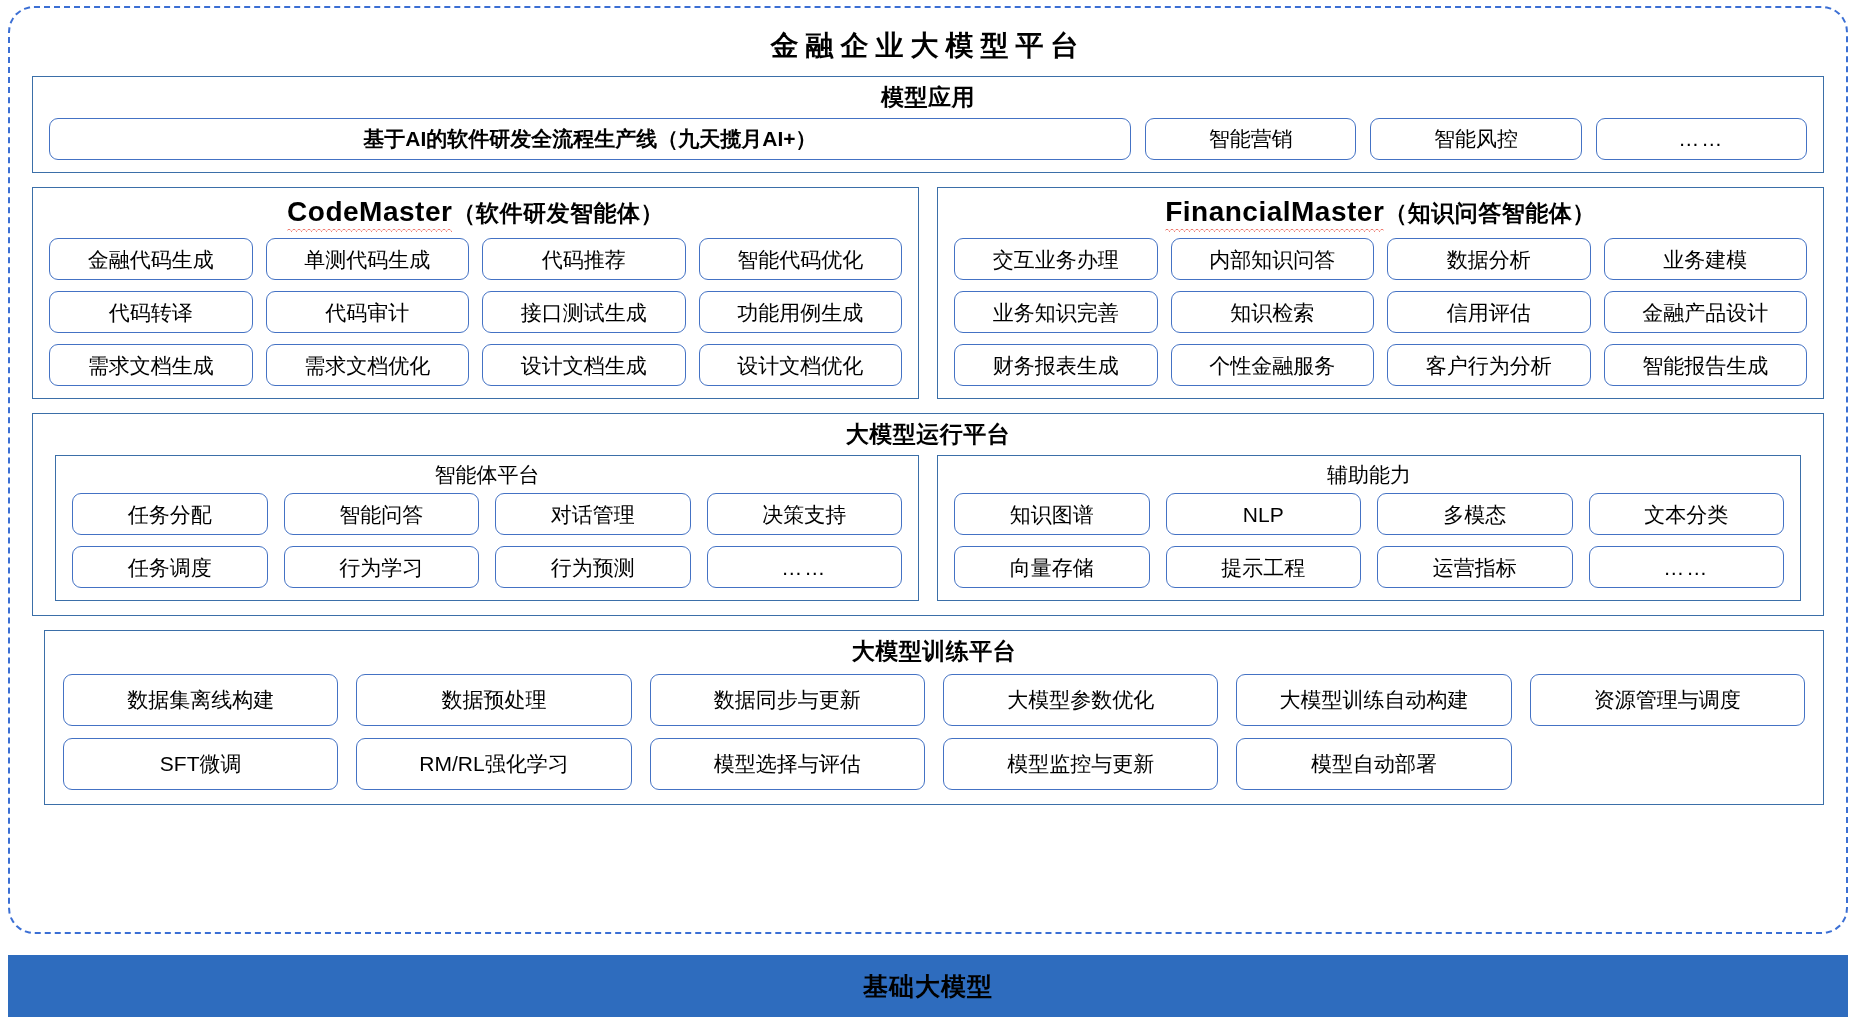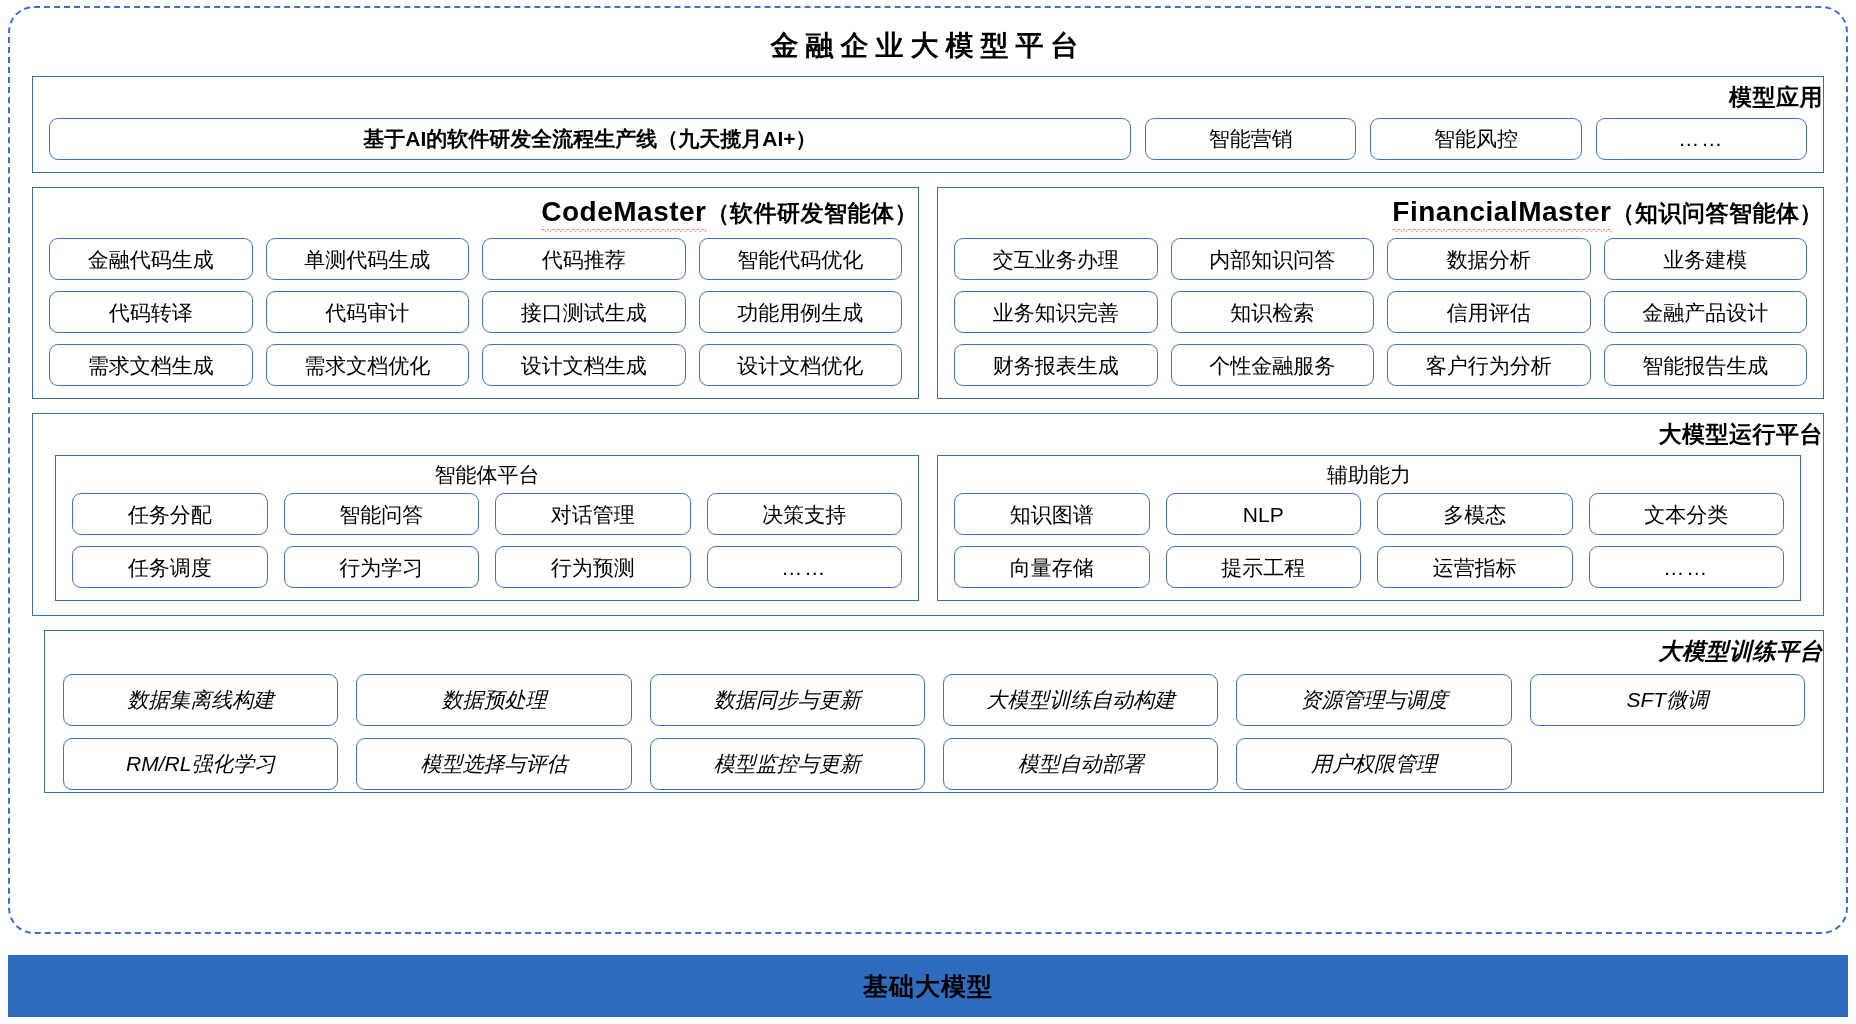--- a/index.html
+++ b/index.html
@@ -50,21 +50,21 @@
   }
 
   
   .panel {
     box-sizing: border-box;
     border: 1.4px solid #3B6FA8;
     background: #ffffff;
   }
 
   .panel-title {
-    text-align: right;
+    text-align: center;
     font-size: 23px;
     font-weight: 700;
     color: #000000;
     line-height: 1.2;
     padding: 7px 0 6px 0;
     letter-spacing: 0.5px;
   }
 
   .sub-title {
     text-align: center;
@@ -166,22 +166,21 @@
   .runtime-grid {
     display: grid;
     grid-template-columns: repeat(4, 1fr);
     gap: 11px 16px;
     padding: 2px 16px 0 16px;
   }
 
   
   .row-training {
     margin: 14px 22px 0 34px;
-    padding-bottom: 2px;
-    font-style: italic;
+    padding-bottom: 14px;
   }
   .training-grid {
     display: grid;
     grid-template-columns: repeat(6, 1fr);
     gap: 12px 18px;
     padding: 2px 18px 0 18px;
   }
   .training-grid .pill { height: 52px; }
 
   
@@ -298,28 +297,28 @@
 
       </div>
     </div>
 
     <div class="panel row-training">
       <div class="panel-title">大模型训练平台</div>
       <div class="training-grid">
         <div class="pill">数据集离线构建</div>
         <div class="pill">数据预处理</div>
         <div class="pill">数据同步与更新</div>
+        <div class="pill">大模型参数优化</div>
         <div class="pill">大模型训练自动构建</div>
         <div class="pill">资源管理与调度</div>
         <div class="pill">SFT微调</div>
         <div class="pill">RM/RL强化学习</div>
         <div class="pill">模型选择与评估</div>
         <div class="pill">模型监控与更新</div>
         <div class="pill">模型自动部署</div>
-        <div class="pill">用户权限管理</div>
       </div>
     </div>
 
   </div>
 
   <div class="base-bar">基础大模型</div>
 
 </div>
 
 </body></html>

